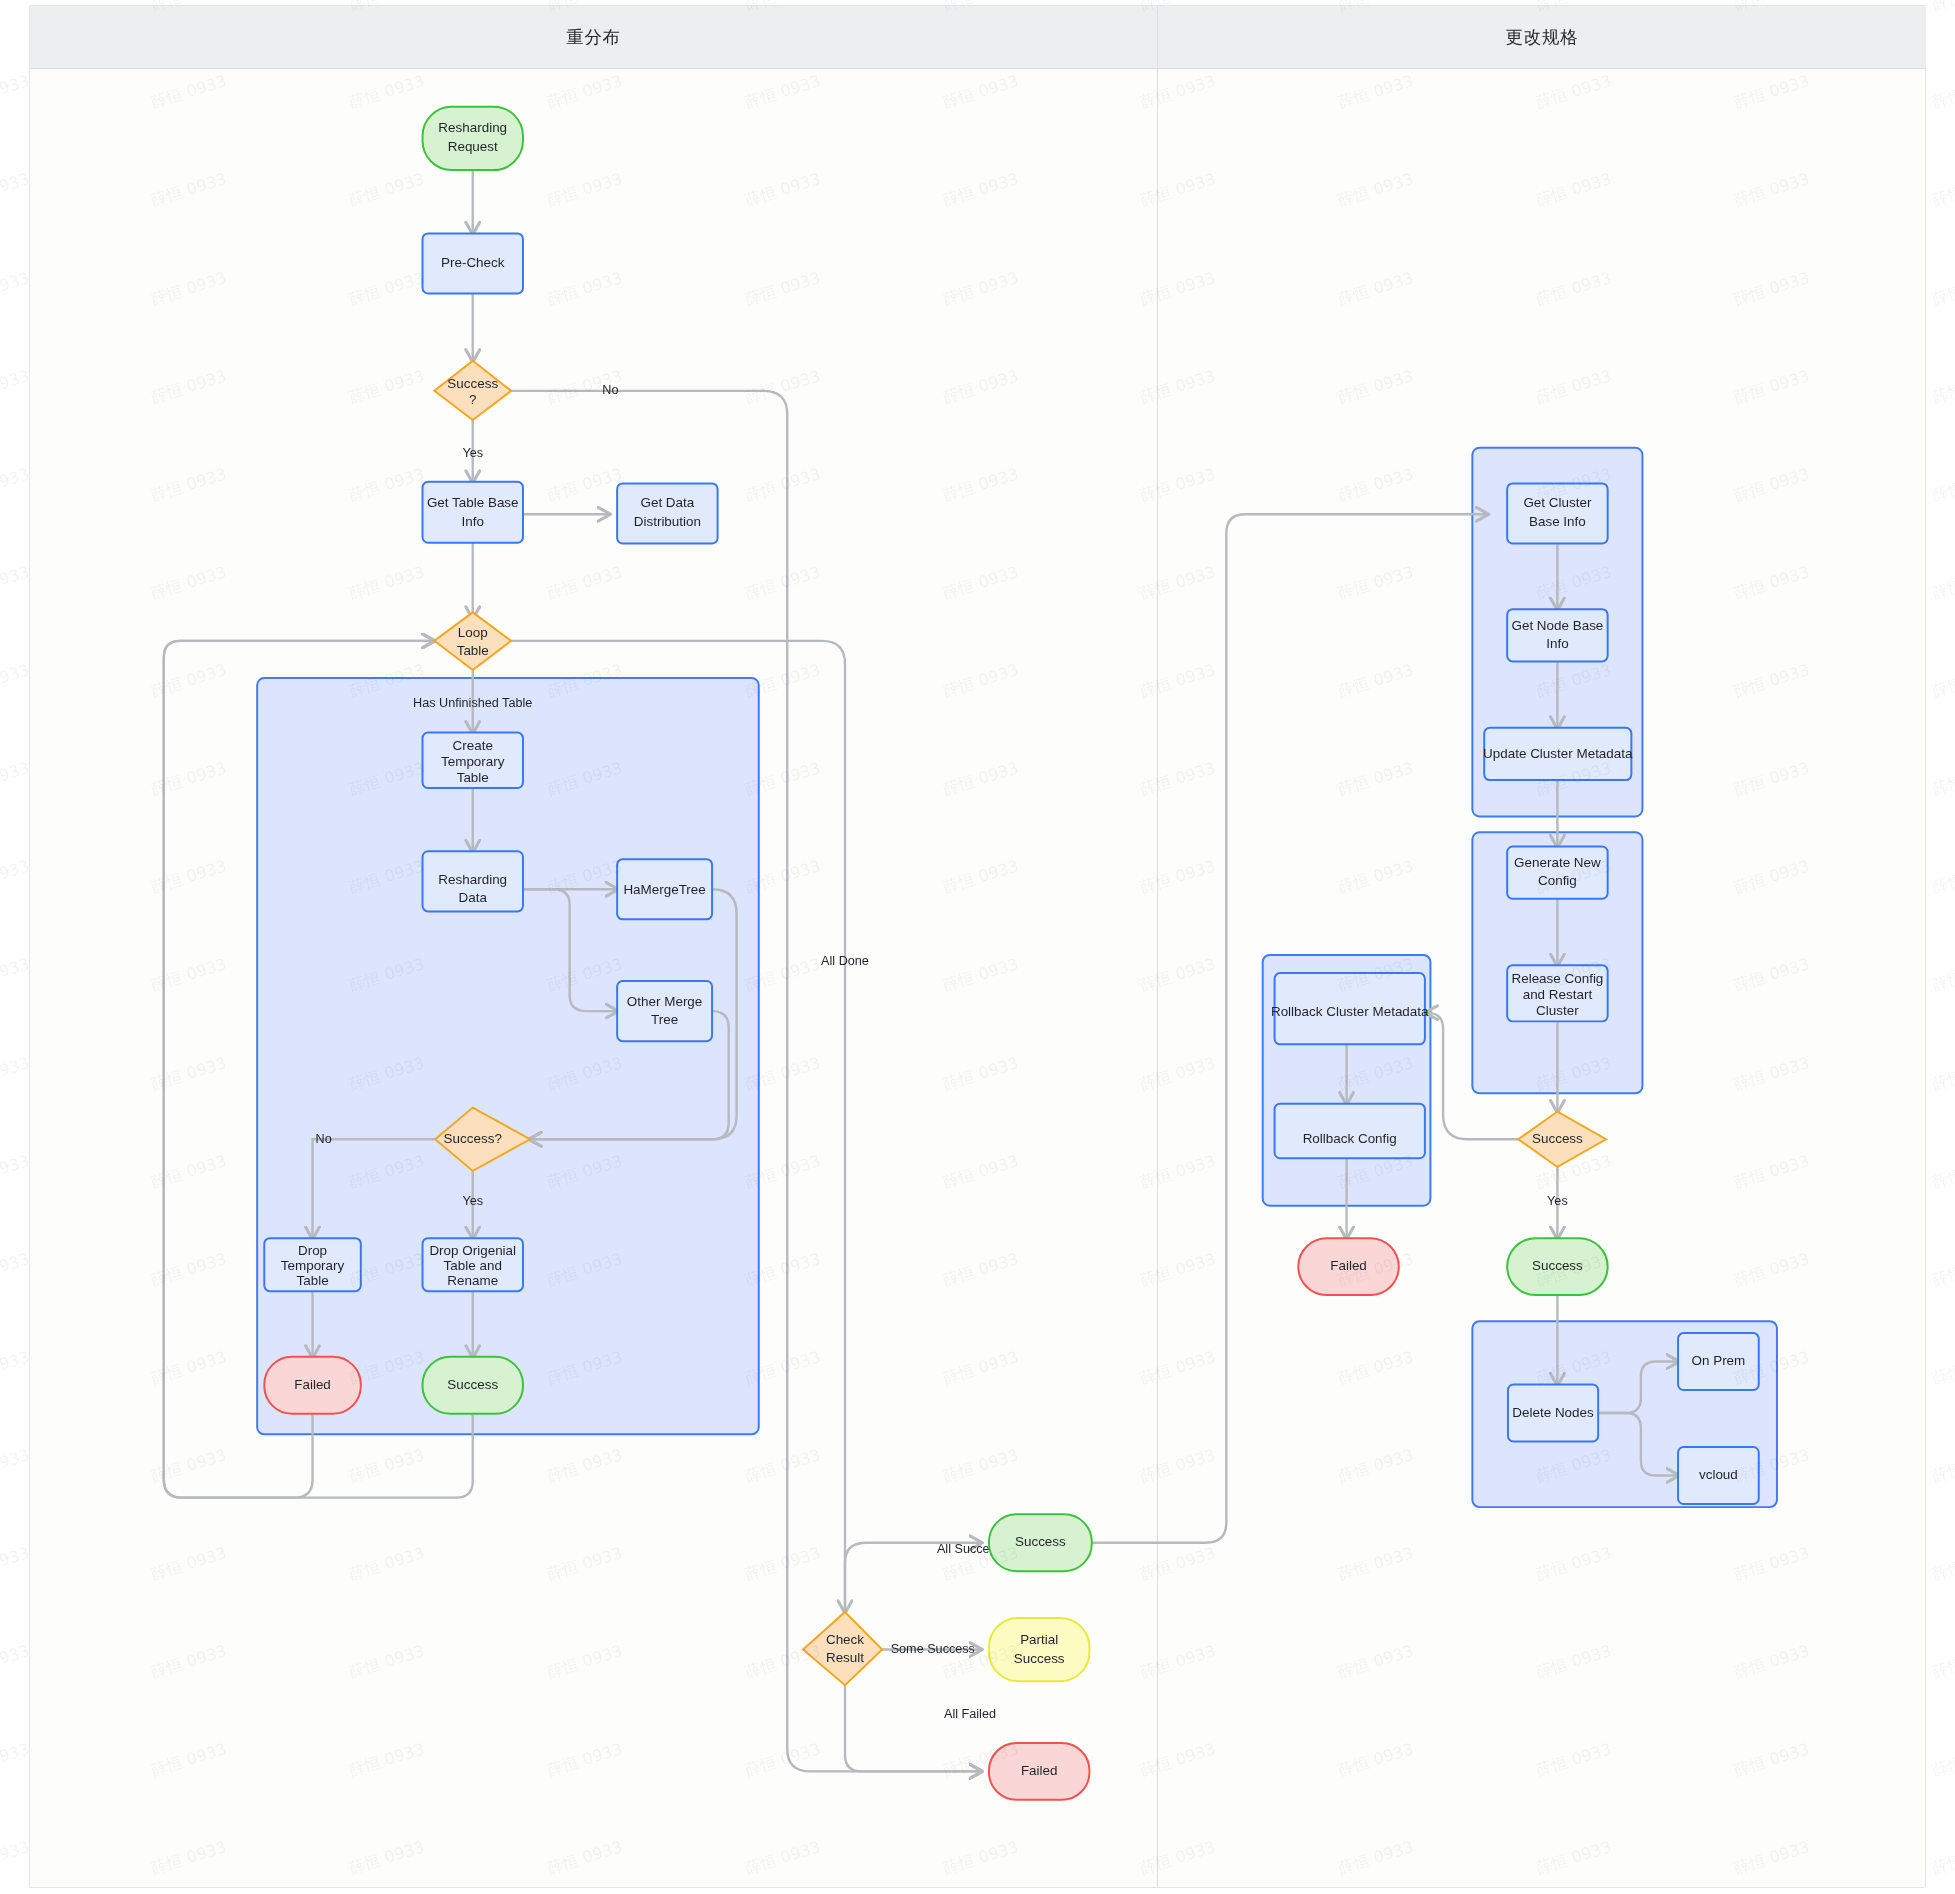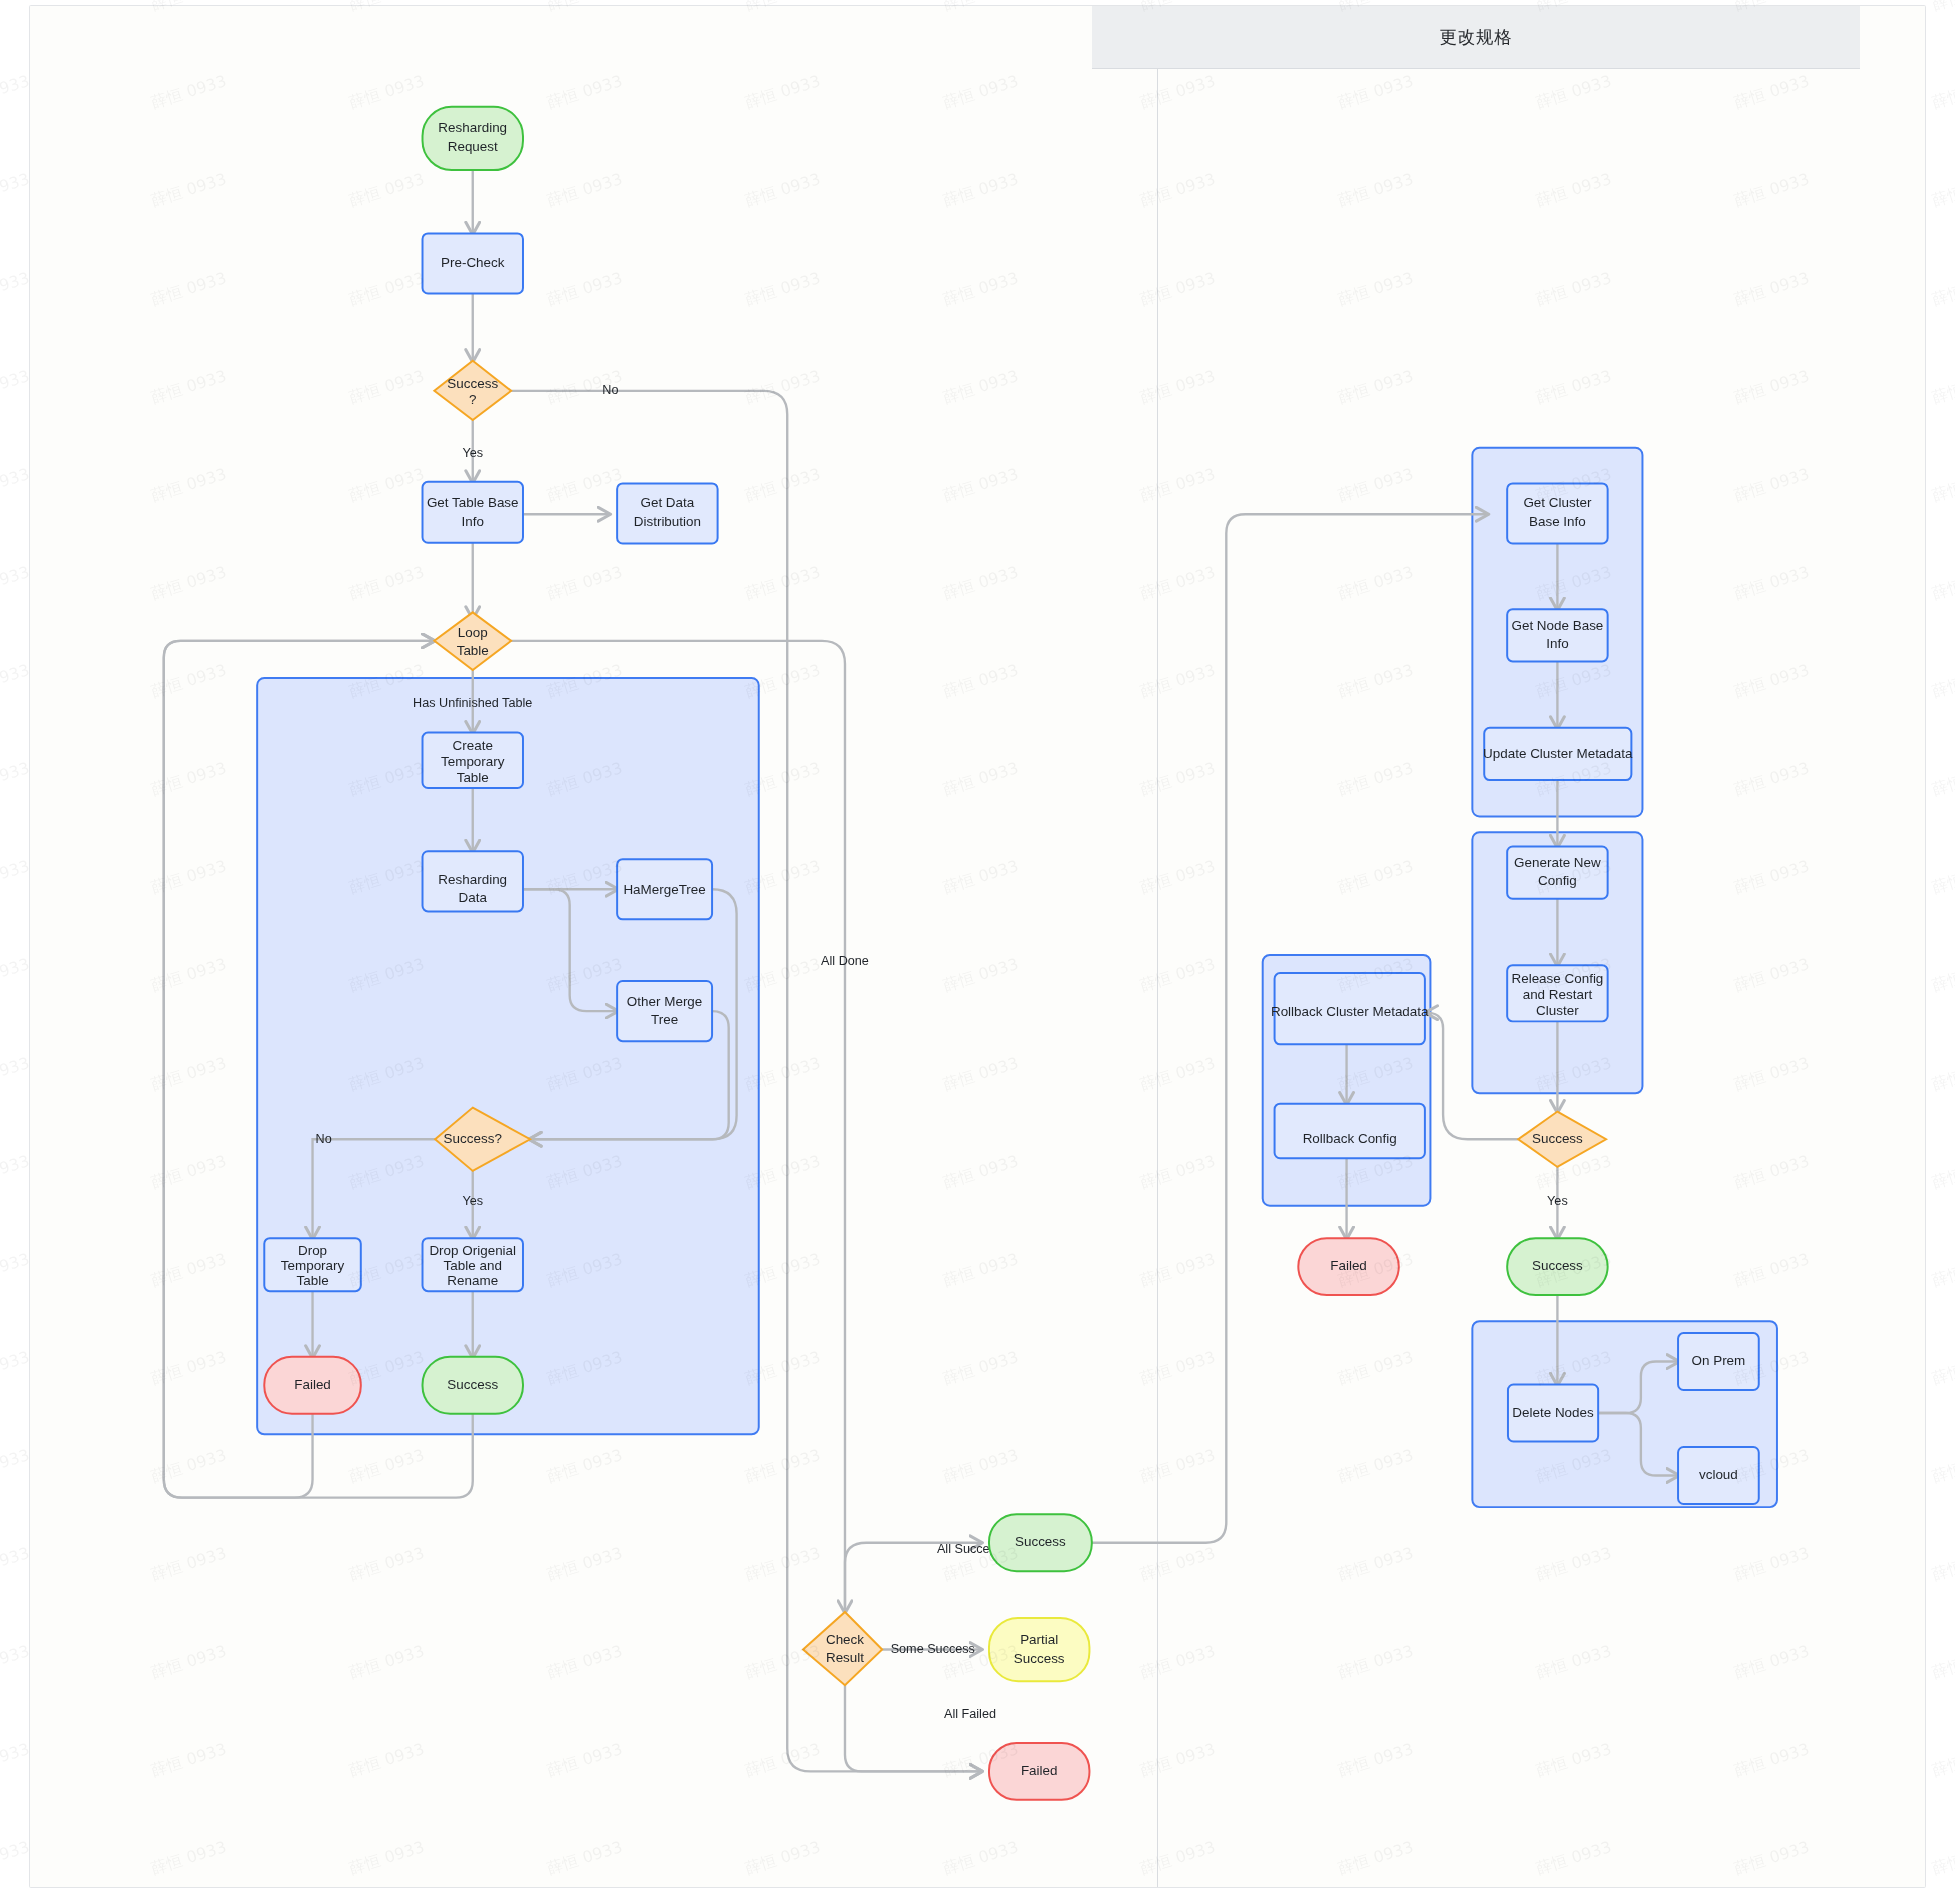--- a/index.html
+++ b/index.html
@@ -4,21 +4,21 @@
 <style>
   html,body{margin:0;padding:0;background:#ffffff;}
   body{font-family:"Liberation Sans","DejaVu Sans",sans-serif;}
   #stage{position:relative;width:1955px;height:1894px;background:#ffffff;overflow:hidden;}
   
   #frame{position:absolute;left:29px;top:4.7px;width:1897px;height:1883px;border:0.8px solid #e3e5e8;border-radius:1.6px;background:#fdfdfb;box-sizing:border-box;}
   
   .lane-head{position:absolute;top:5.5px;height:63px;background:#eceef0;border-bottom:0.8px solid #d9dce0;box-sizing:border-box;display:flex;align-items:center;justify-content:center;}
   .lane-head span{font-size:17.4px;color:#25282c;letter-spacing:0.8px;}
   #laneA{left:30px;width:1128px;border-right:0.8px solid #d9dce0;}
-  #laneB{left:1092px;width:768px;}
+  #laneB{left:1158px;width:768px;}
   
   #divider{position:absolute;left:1157px;top:69px;width:1.2px;height:1818px;background:#d9dce0;}
   
   #wm{position:absolute;left:0;top:0;width:1955px;height:1894px;pointer-events:none;overflow:hidden;}
   .wmk{position:absolute;font-size:16px;color:#000;opacity:.045;transform:rotate(-17deg);white-space:nowrap;font-family:"DejaVu Sans",sans-serif;}
   svg#flow{position:absolute;left:0;top:0;width:1955px;height:1894px;}
   .nlabel{font-family:"Liberation Sans","DejaVu Sans",sans-serif;font-size:34px;fill:#1f2328;text-anchor:middle;dominant-baseline:middle;}
   .elabel{font-family:"Liberation Sans","DejaVu Sans",sans-serif;font-size:32px;fill:#1f2328;text-anchor:middle;dominant-baseline:middle;}
   .edge{fill:none;stroke:#b6b9bd;stroke-width:6;}
   .sgbox{fill:#dce5fd;stroke:#3f7bf2;stroke-width:5;}
@@ -27,20 +27,23 @@
   .grn{fill:#d6f2d0;stroke:#3ec13e;stroke-width:5;}
   .red{fill:#fbd6d6;stroke:#ef5350;stroke-width:5;}
   .ylw{fill:#fcfcc2;stroke:#e9e93c;stroke-width:5;}
 </style>
 </head>
 <body>
 
 <div id="stage">
   <div id="frame"></div>
 
+  <div id="laneA" class="lane-head">
+    <span>重分布</span>
+  </div>
   <div id="laneB" class="lane-head">
     <span>更改规格</span>
   </div>
   <div id="divider"></div>
 
   <svg id="flow" viewBox="0 0 4942 4788">
     <defs>
       <marker id="ah" viewBox="0 0 12 12" refX="9" refY="6" markerWidth="7" markerHeight="7" orient="auto-start-reverse">
         <path d="M1 1 L10 6 L1 11" fill="none" stroke="#b6b9bd" stroke-width="2.2" stroke-linecap="round" stroke-linejoin="round"></path>
       </marker>

